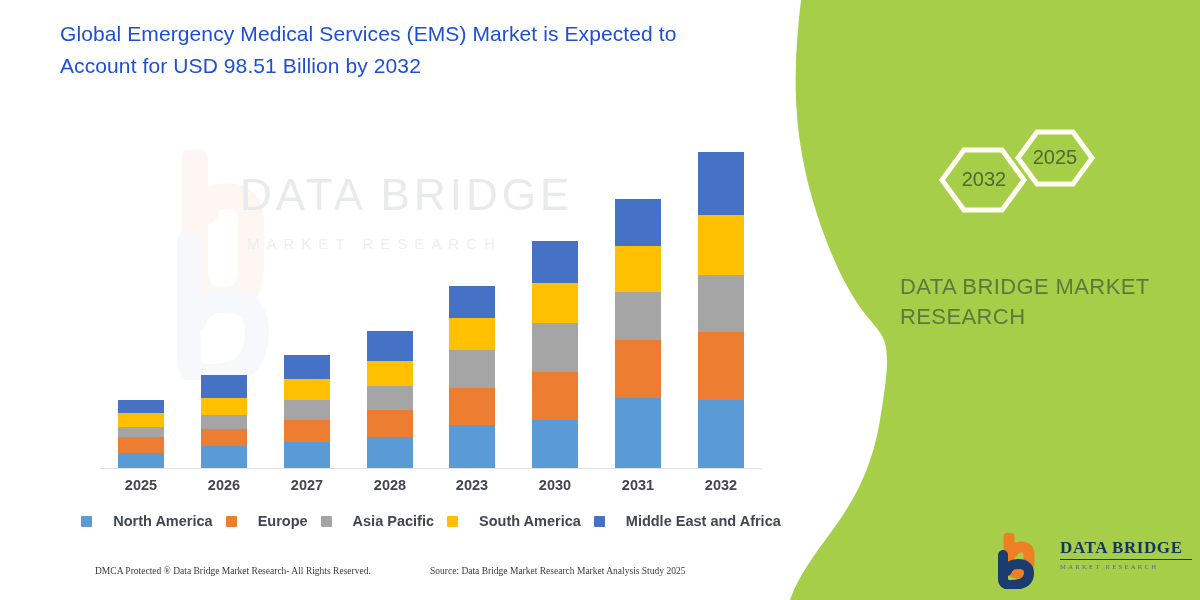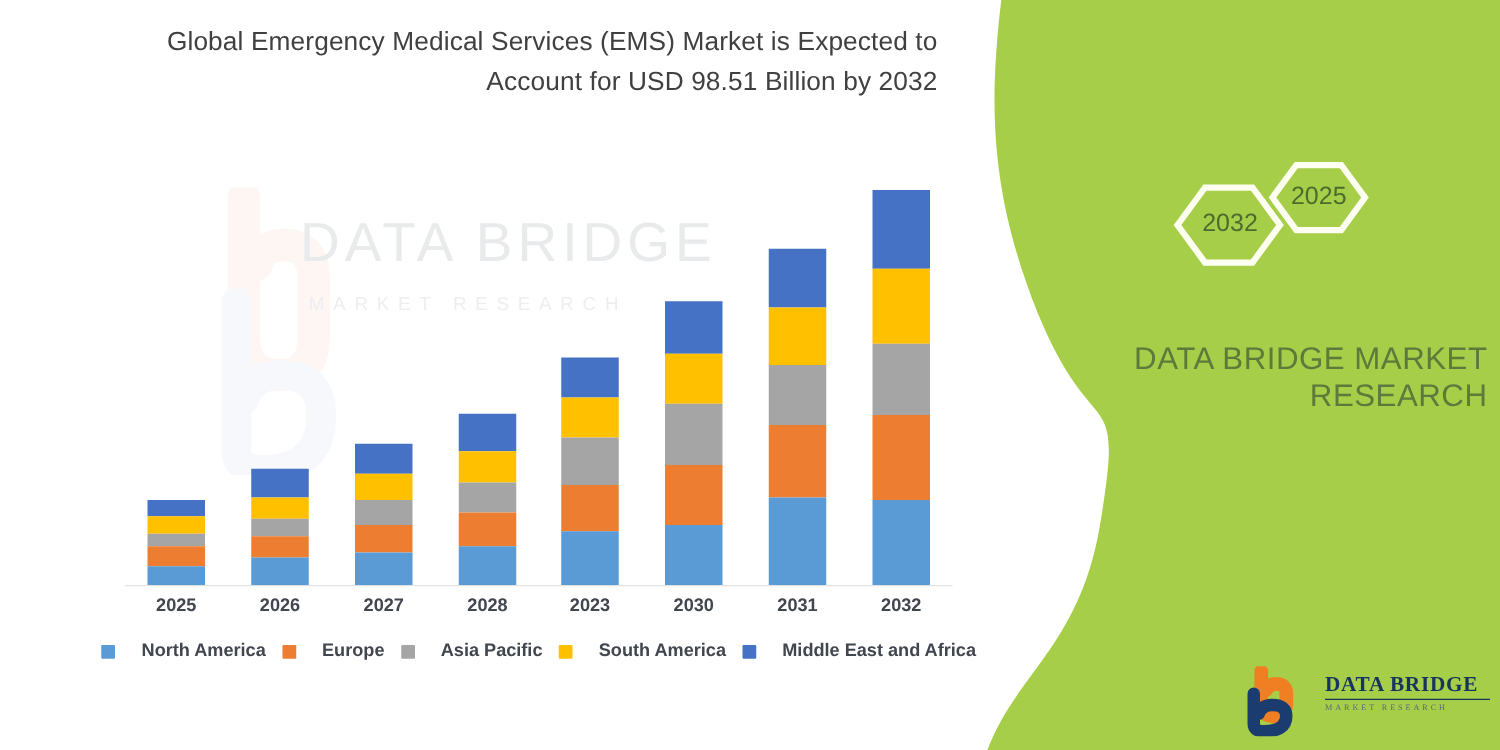--- a/index.html
+++ b/index.html
@@ -12,21 +12,21 @@
 
   
   .green-panel{position:absolute;top:0;left:0;width:1200px;height:600px;pointer-events:none;}
   .green-panel svg{display:block;}
 
   
   .left-pane{position:absolute;left:0;top:0;width:800px;height:600px;}
 
   .chart-title{
     position:absolute;left:60px;top:18px;width:690px;
-    text-align:right;color:#404040;font-size:21px;line-height:32px;
+    text-align:left;color:#1d4ed8;font-size:21px;line-height:32px;
     font-family:"Liberation Sans",sans-serif;font-weight:400;
     letter-spacing:0.1px;
   }
 
   
   .watermark{
     position:absolute;left:165px;top:150px;width:420px;height:230px;
     opacity:.30;pointer-events:none;
   }
   .wm-text{
@@ -69,22 +69,22 @@
     position:absolute;left:860px;top:14px;width:320px;
     text-align:center;color:#fdfff4;font-size:19.5px;line-height:30px;
     font-weight:400;letter-spacing:.1px;
   }
   .hex-wrap{position:absolute;left:920px;top:118px;width:200px;height:115px;}
   .hex-label{
     position:absolute;font-size:20px;color:#4c6b2f;font-weight:400;
     text-align:center;
   }
   .brand{
-    position:absolute;left:900px;top:272px;width:290px;text-align:right;
-    color:#5d7a3c;font-size:25px;line-height:30px;letter-spacing:.4px;
+    position:absolute;left:900px;top:272px;width:290px;text-align:left;
+    color:#5d7a3c;font-size:22px;line-height:30px;letter-spacing:.4px;
   }
   .logo{position:absolute;left:995px;top:533px;width:200px;height:56px;}
   .logo-text{position:absolute;left:1060px;top:538px;width:140px;}
   .logo-main{font-size:17px;font-weight:700;color:#17345e;letter-spacing:.6px;
     font-family:"Liberation Serif",serif;}
   .logo-sub{font-size:6.6px;letter-spacing:2.3px;color:#5b6a80;margin-top:3px;
     font-family:"Liberation Serif",serif;}
   .logo-rule{height:1px;background:#17345e;width:132px;margin-top:1px;}
 </style>
 </head>
@@ -192,20 +192,24 @@
         <div class="legend-item">
           <span class="legend-swatch" style="background: rgb(255, 192, 0);"></span>
           <span class="legend-label">South America</span>
         </div>
         <div class="legend-item">
           <span class="legend-swatch" style="background: rgb(69, 114, 196);"></span>
           <span class="legend-label">Middle East and Africa</span>
         </div>
       </div>
 
+    <div class="footer">
+      <div class="footer-left">DMCA Protected ® Data Bridge Market Research- All Rights Reserved.</div>
+      <div class="footer-right">Source: Data Bridge Market Research  Market Analysis Study 2025</div>
+    </div>
   </div>
 
   <div class="green-panel">
     <svg width="1200" height="600" viewBox="0 0 1200 600">
       <path d="M801,0 C792,78 790,150 830,250 C876,362 900,300 880,420 C864,516 812,540 790,600 L1200,600 L1200,0 Z" fill="#A6CE48"></path>
     </svg>
   </div>
 
 
   <div class="hex-wrap">

